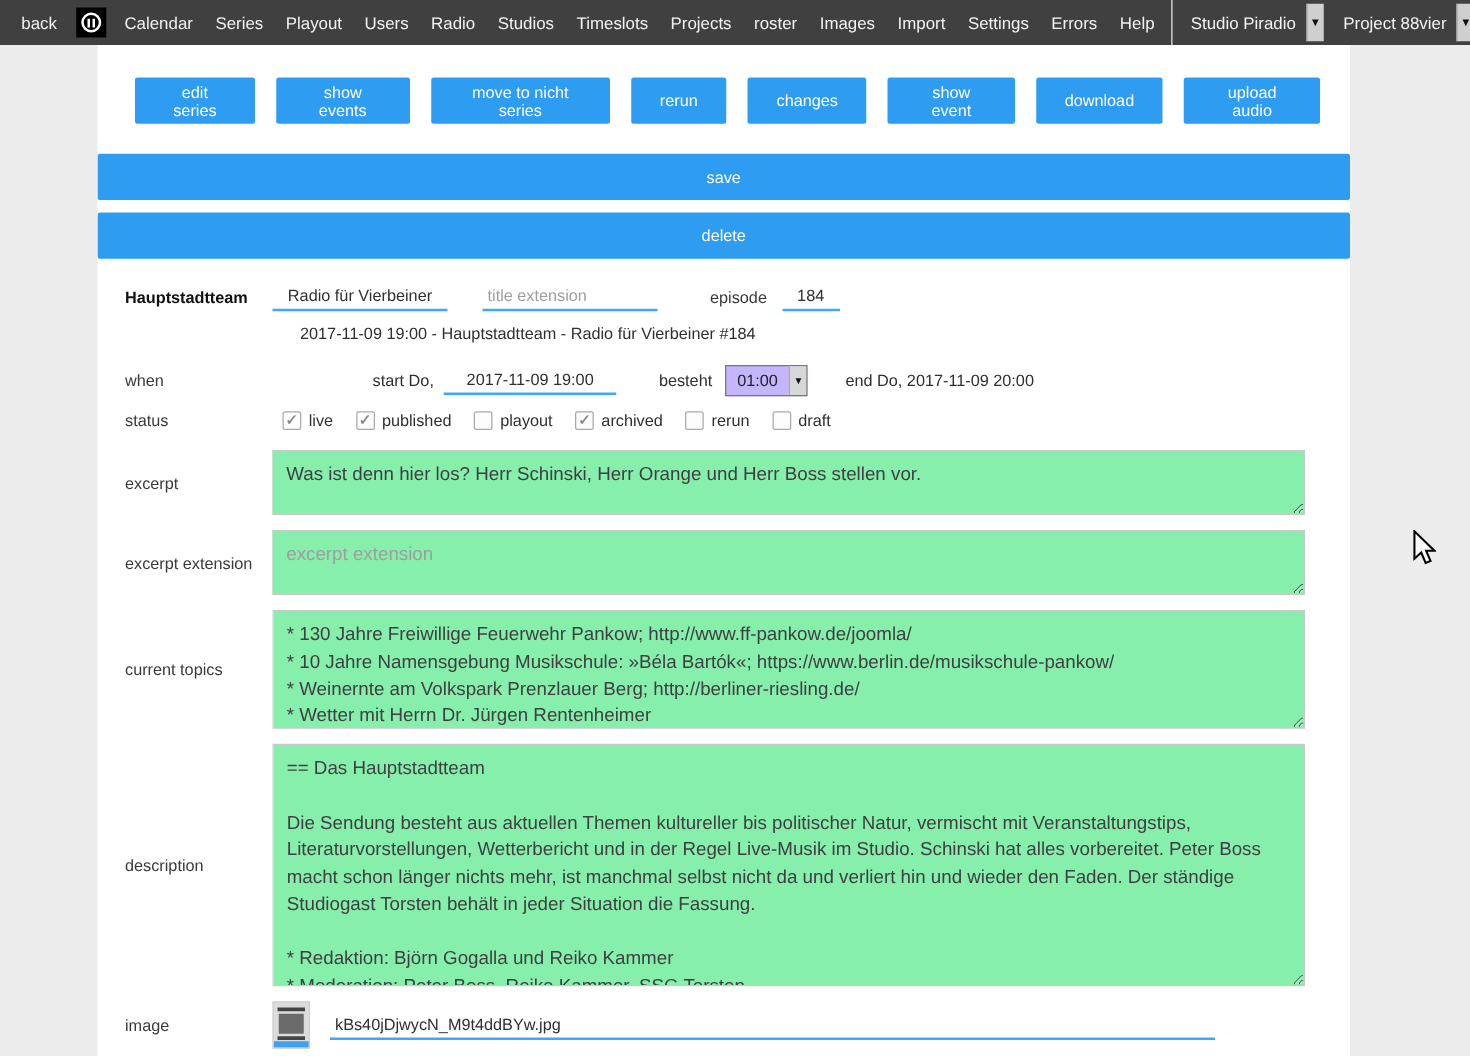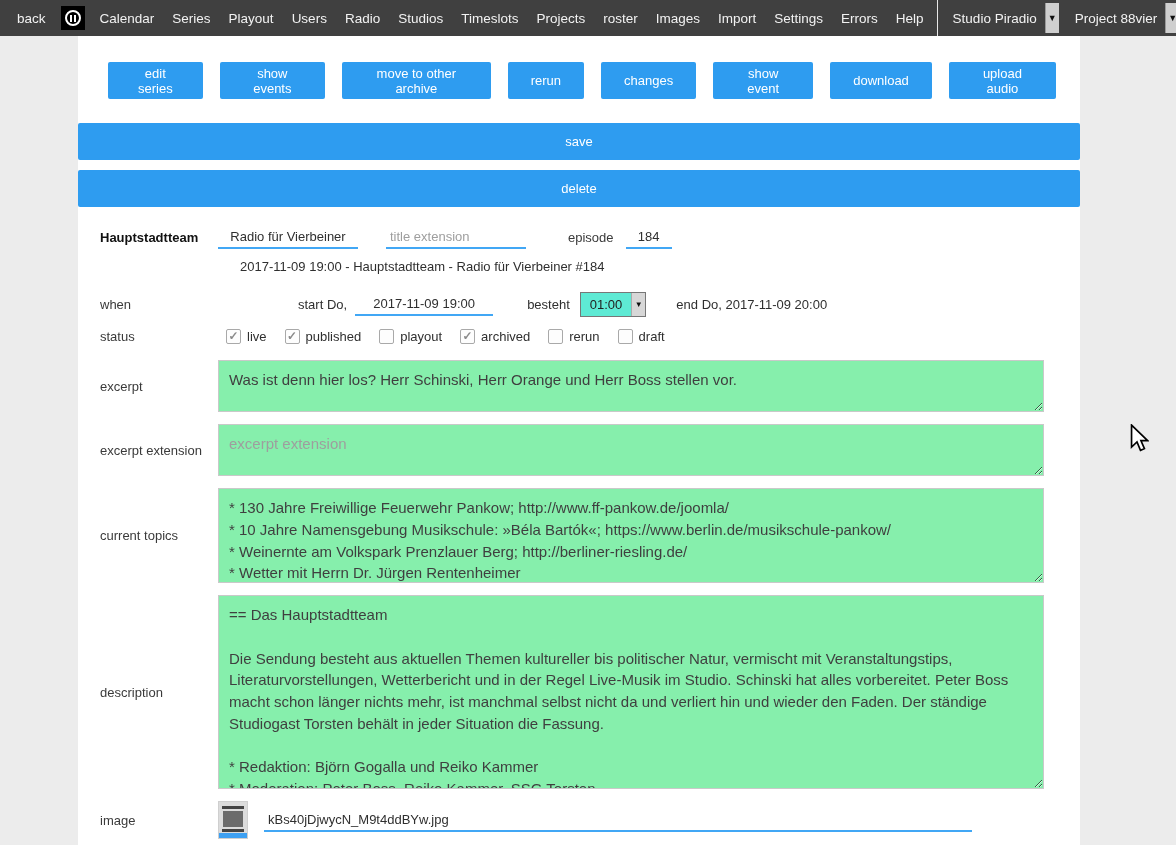--- a/index.html
+++ b/index.html
@@ -70,21 +70,21 @@
   .title-row .gap1 { width:28px; } .title-row .gap2 { width:42px; } .title-row .gap3 { width:12px; }
   .episode-label { color:#3a3a3a; }
 
   .summary-row { margin:10px 0 18px 0; }
   .summary-text { margin-left:162px; color:#2f2f2f; }
 
   .when-content { display:flex; align-items:center; margin-left:60px; }
   .when-content .txt { color:#2f2f2f;margin-left:20px; }
   .dur-select {
     display:flex; align-items:stretch; margin:0 10px; height:25px;
-    border:1px solid #777; background:#5eead4; cursor:pointer;
+    border:1px solid #777; background:#c4b5fd; cursor:pointer;
   }
   .dur-select .dur-text { padding:4px 9px; color:#222; }
   .dur-select .dur-arrow {
     width:14px; background:#d7d7d7; border-left:1px solid #aaa;
     display:flex; align-items:center; justify-content:center; font-size:8px; color:#111;
   }
 
   .status-content { display:flex; align-items:center; margin-left:8px; gap:18px; }
   .checkbox { display:flex; align-items:center; gap:6px; cursor:pointer; }
   .checkbox .box {
@@ -159,21 +159,21 @@
     <span class="sel-arrow">▼</span>
   </span>
 
 </div>
 
 <div class="card">
 
   <div class="toolbar-row1">
     <button class="btn">edit series</button>
     <button class="btn">show events</button>
-    <button class="btn">move to other archive</button>
+    <button class="btn">move to nicht series</button>
     <button class="btn">rerun</button>
     <button class="btn">changes</button>
     <button class="btn">show event</button>
     <button class="btn toolbar-spacer">download</button>
     <button class="btn">upload audio</button>
   </div>
 
   <div class="toolbar-row2">
     <button class="btn">save</button>
     <button class="btn">delete</button>

